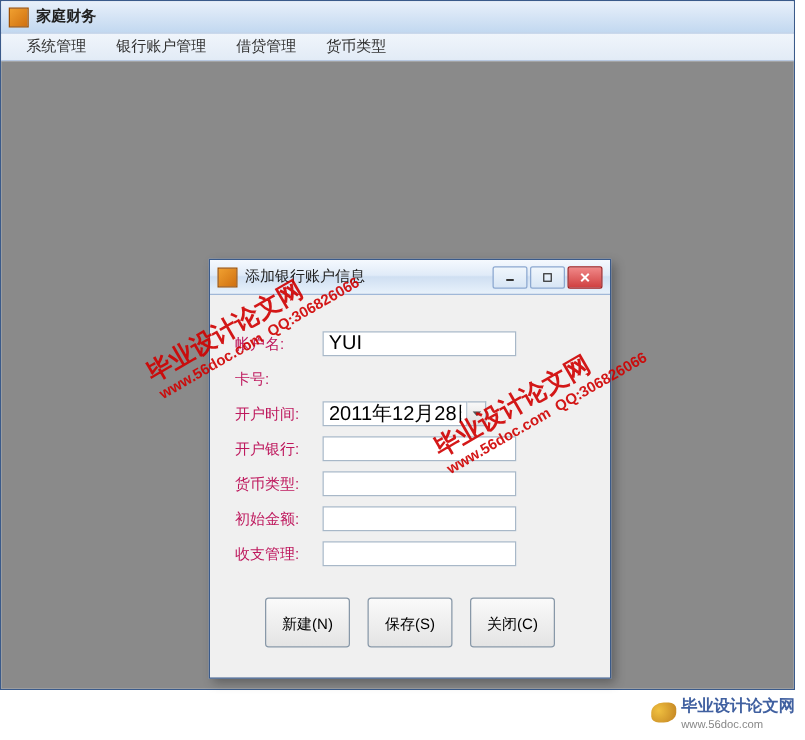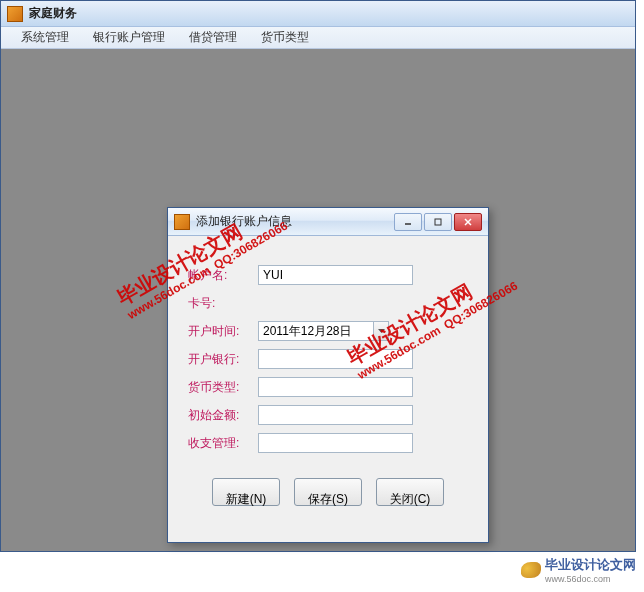--- a/index.html
+++ b/index.html
@@ -19,26 +19,26 @@
     .dialog-title { height: 28px; background: linear-gradient(to bottom, #f5f9fe, #e0ebf8 45%, #cfdff2 50%, #e8f2fb); display: flex; align-items: center; padding: 0 6px; border-bottom: 1px solid #a0b8d8; }
     .dialog-title .title-text { flex: 1; }
     .win-controls { display: flex; gap: 2px; }
     .win-btn { width: 28px; height: 18px; border: 1px solid #8ca8d0; background: linear-gradient(to bottom, #f0f6fc, #d8e6f5); display: flex; align-items: center; justify-content: center; cursor: pointer; border-radius: 2px; }
     .win-btn.close { background: linear-gradient(to bottom, #f08888, #d04040); border-color: #a02020; color: #fff; }
     .win-btn svg { width: 10px; height: 10px; }
     
     .dialog-body { padding: 28px 20px 16px 20px; }
     .form-row { display: flex; align-items: center; margin-bottom: 6px; height: 22px; }
     .form-label { width: 70px; text-align: left; color: #be185d; padding-right: 4px; }
-    .form-input { width: 155px; height: 20px; border: 1px solid #a8b8c8; background: #fff; padding: 1px 4px; font-size: 12px; }
+    .form-input { width: 155px; height: 20px; border: 1px solid #a8b8c8; background: #fff; padding: 1px 4px; font-size: 16px; }
     .form-input.date { width: 116px; }
     .date-btn { width: 15px; height: 20px; border: 1px solid #a8b8c8; border-left: none; background: linear-gradient(to bottom, #f8f8f8, #e0e0e0); cursor: pointer; display: inline-flex; align-items: center; justify-content: center; }
     
     .button-row { display: flex; justify-content: center; gap: 14px; margin-top: 24px; }
-    .btn { min-width: 68px; height: 28px; border: 1px solid #8898a8; background: linear-gradient(to bottom, #fafafa, #e4e4e4); border-radius: 3px; cursor: pointer; font-size: 12px; padding: 12px 10px; }
+    .btn { min-width: 68px; height: 40px; border: 1px solid #8898a8; background: linear-gradient(to bottom, #fafafa, #e4e4e4); border-radius: 3px; cursor: pointer; font-size: 12px; padding: 12px 10px; }
     
     .watermark { position: absolute; color: #d00000; font-weight: bold; transform: rotate(-30deg); pointer-events: none; opacity: 0.9; white-space: nowrap; }
     .wm1 { left: 110px; top: 240px; }
     .wm2 { left: 340px; top: 300px; }
     .wm-main { font-size: 20px; }
     .wm-sub { font-size: 11px; margin-top: -2px; }
     
     .footer-logo { position: absolute; right: 8px; bottom: 8px; display: flex; align-items: center; gap: 4px; }
     .footer-icon { width: 20px; height: 16px; background: radial-gradient(circle at 30% 40%, #f0c040, #c08020); border-radius: 50% 30%; }
     .footer-text { font-size: 13px; color: #4060a0; font-weight: bold; }

